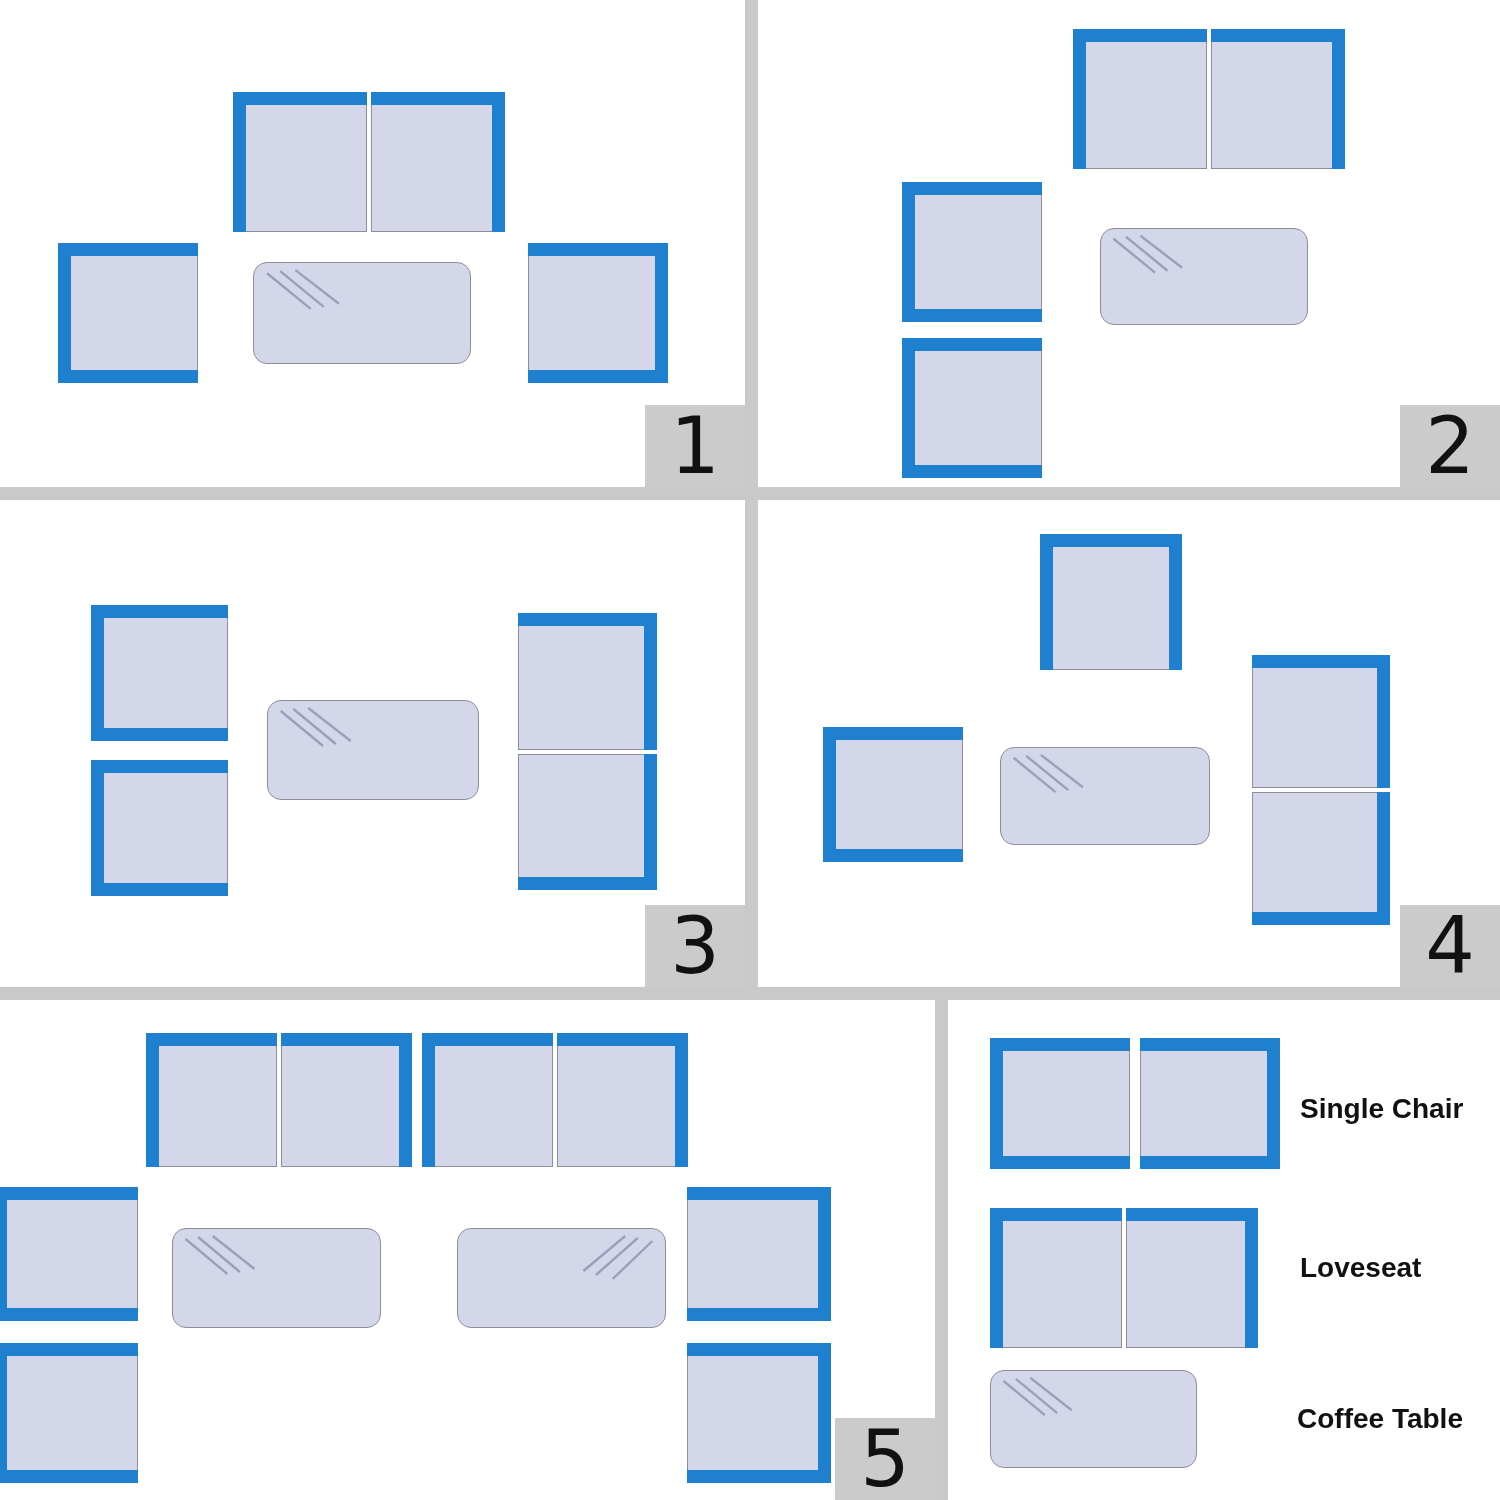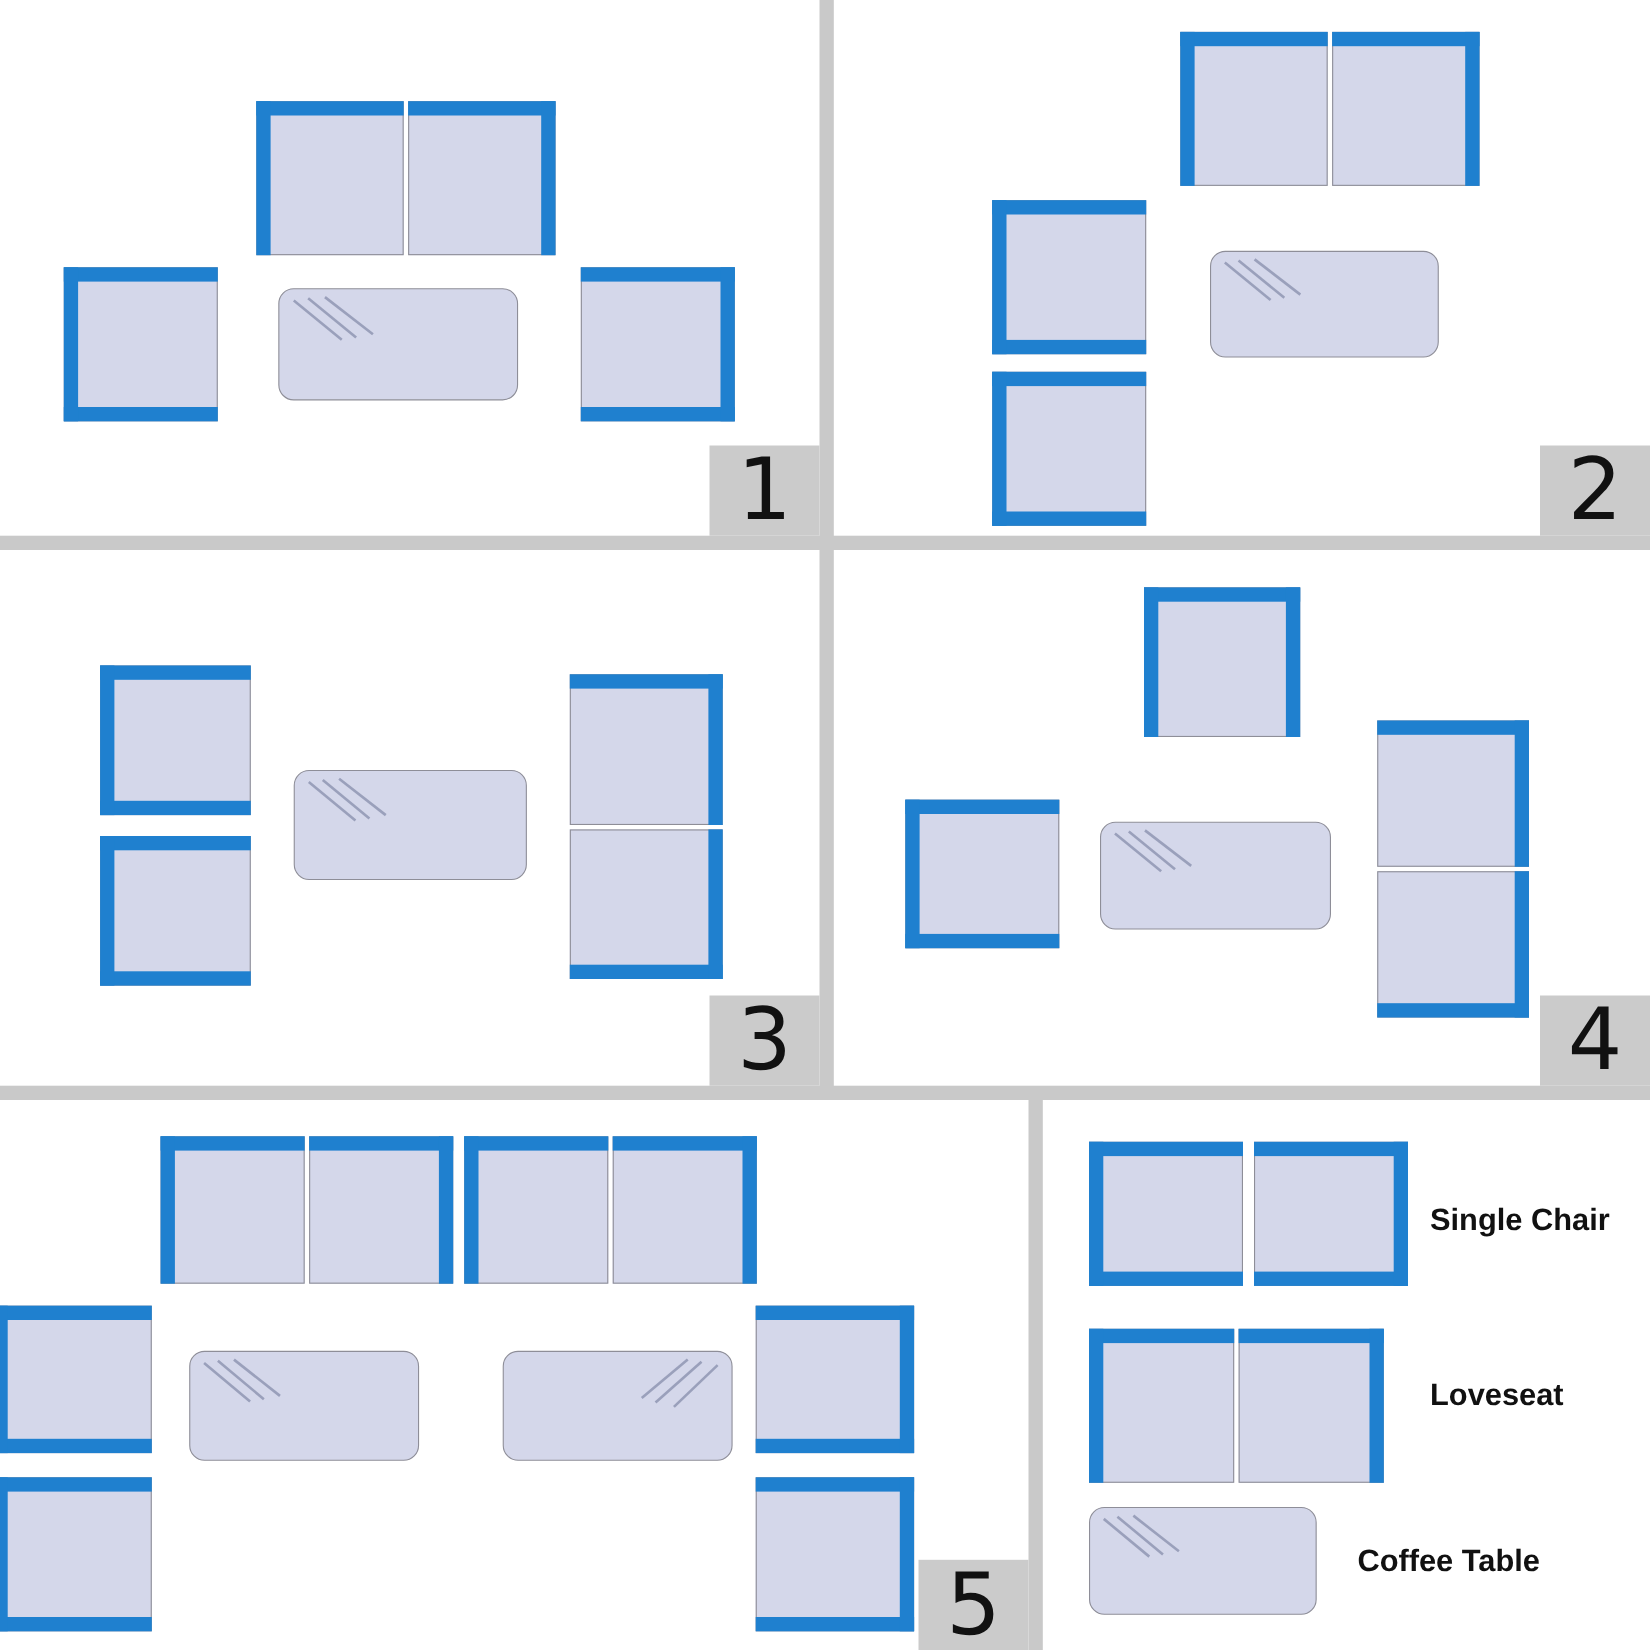--- a/index.html
+++ b/index.html
@@ -238,20 +238,20 @@
       <div class="legend-label" style="left: 1300px; top: 1252px;">Loveseat</div>
       <div class="table" style="left: 990px; top: 1370px; width: 207px; height: 98px;">
         <svg width="207" height="98">
           <g>
             <line x1="12.42" y1="9.8" x2="53.82" y2="44.1" stroke="#9aa0bb" stroke-width="2.4"></line>
             <line x1="24.84" y1="7.84" x2="66.24" y2="42.14" stroke="#9aa0bb" stroke-width="2.4"></line>
             <line x1="39.33" y1="6.86" x2="80.73" y2="39.2" stroke="#9aa0bb" stroke-width="2.4"></line>
           </g>
         </svg>
       </div>
-      <div class="legend-label" style="left: 1234px; top: 1403px;">Coffee Table</div>
+      <div class="legend-label" style="left: 1297px; top: 1403px;">Coffee Table</div>
     </div>
     <div class="badge" style="left: 645px; top: 405px; width: 100px; height: 82px; background: rgb(203, 203, 203);">1</div>
     <div class="badge" style="left: 1400px; top: 405px; width: 100px; height: 82px; background: rgb(203, 203, 203);">2</div>
     <div class="badge" style="left: 645px; top: 905px; width: 100px; height: 82px; background: rgb(203, 203, 203);">3</div>
     <div class="badge" style="left: 1400px; top: 905px; width: 100px; height: 82px; background: rgb(203, 203, 203);">4</div>
     <div class="badge" style="left: 835px; top: 1418px; width: 100px; height: 82px; background: rgb(203, 203, 203);">5</div>
   </div>
 
 </body></html>

